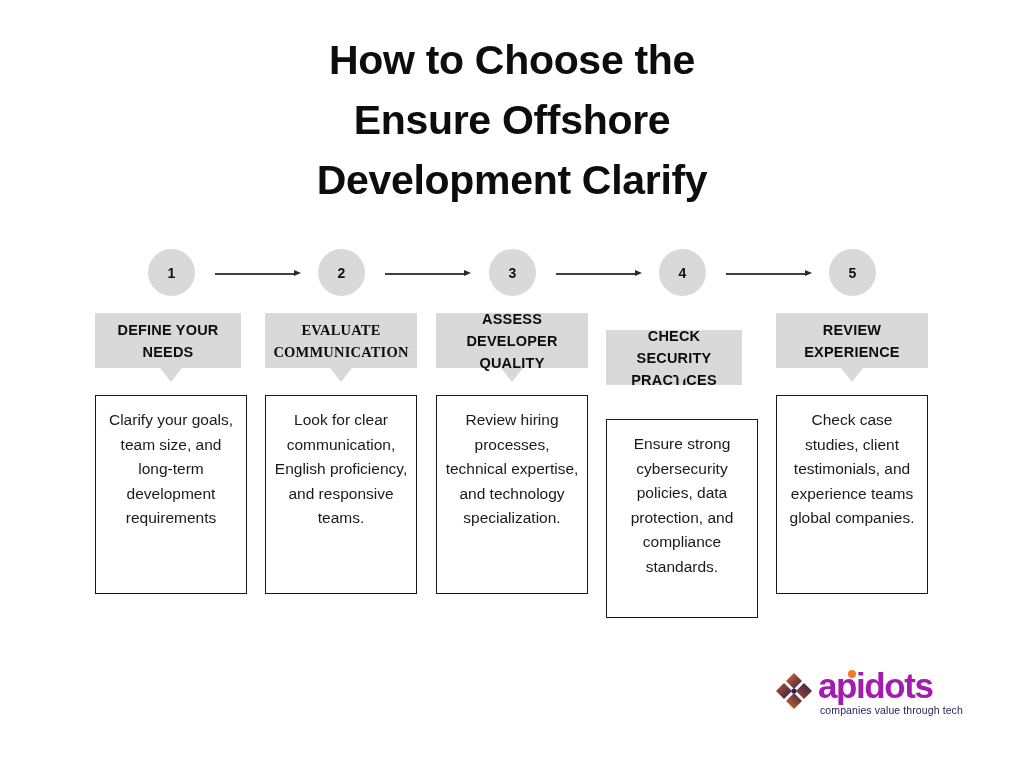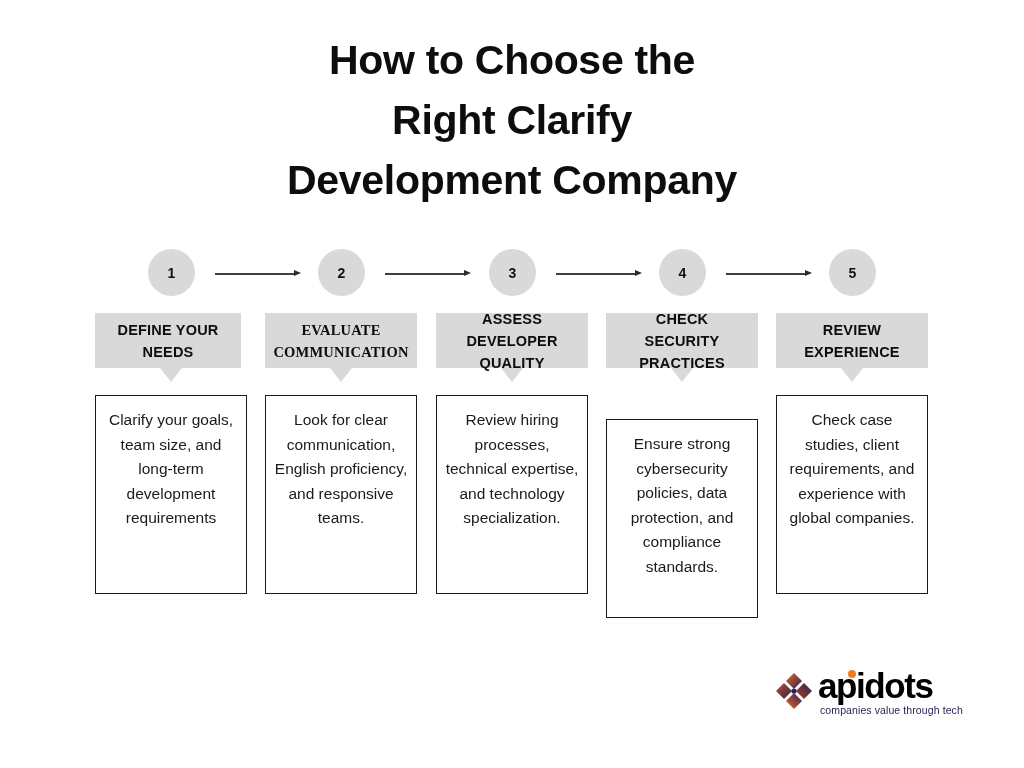--- a/index.html
+++ b/index.html
@@ -152,21 +152,21 @@
     left: 0;
     top: 3px;
   }
   #logo-wordmark {
     position: absolute;
     left: 44px;
     top: 0px;
     font-size: 35px;
     font-weight: bold;
     letter-spacing: -1.4px;
-    color: #000000;
+    color: #a21caf;
     line-height: 36px;
   }
   #logo-dot {
     position: absolute;
     left: 74px;
     top: 2px;
     width: 8px;
     height: 8px;
     border-radius: 50%;
     background: #f07c22;
@@ -179,22 +179,22 @@
     color: #2b2259;
     letter-spacing: 0.1px;
     white-space: nowrap;
   }
 </style>
 </head>
 <body>
 
 <div id="title-block">
   <div class="title-line">How to Choose the</div>
-  <div class="title-line">Right Clarify</div>
-  <div class="title-line">Development Company</div>
+  <div class="title-line">Ensure Offshore</div>
+  <div class="title-line">Development Clarify</div>
 </div>
 
 <div id="steps-row">
   <div class="step-circle" style="left:148px;">1</div>
   <div class="step-arrow" style="left:215px; width:86px;">
     <div class="shaft"></div>
     <div class="head"></div>
   </div>
 
   <div class="step-circle" style="left:318px;">2</div>
@@ -248,39 +248,39 @@
 DEVELOPER
 QUALITY</div>
     </div>
     <div class="header-tail" style="left:501px;"></div>
     <div class="body-box" style="left:436px; width:152px;">
       <div class="body-text">Review hiring processes, technical expertise, and technology specialization.</div>
     </div>
   </div>
 
   <div class="column">
-    <div class="header-box" style="left:606px; width:152px;">
+    <div class="header-box" style="left:606px; width:136px;margin-top:17px;">
       <div class="header-label">CHECK
 SECURITY
 PRACTICES</div>
     </div>
     <div class="header-tail" style="left:671px;"></div>
     <div class="body-box" style="left:606px; width:152px;margin-top:24px;">
       <div class="body-text">Ensure strong cybersecurity policies, data protection, and compliance standards.</div>
     </div>
   </div>
 
   <div class="column">
     <div class="header-box" style="left:776px; width:152px;">
       <div class="header-label">REVIEW
 EXPERIENCE</div>
     </div>
     <div class="header-tail" style="left:841px;"></div>
     <div class="body-box" style="left:776px; width:152px;">
-      <div class="body-text">Check case studies, client requirements, and experience with global companies.</div>
+      <div class="body-text">Check case studies, client testimonials, and experience teams global companies.</div>
     </div>
   </div>
 
 </div>
 
 <div id="logo">
   <svg id="logo-mark" width="40" height="40" viewBox="0 0 40 40">
     <defs>
       <linearGradient id="gA" x1="0" y1="0" x2="1" y2="1">
         <stop offset="0%" stop-color="#e8661f"></stop>

